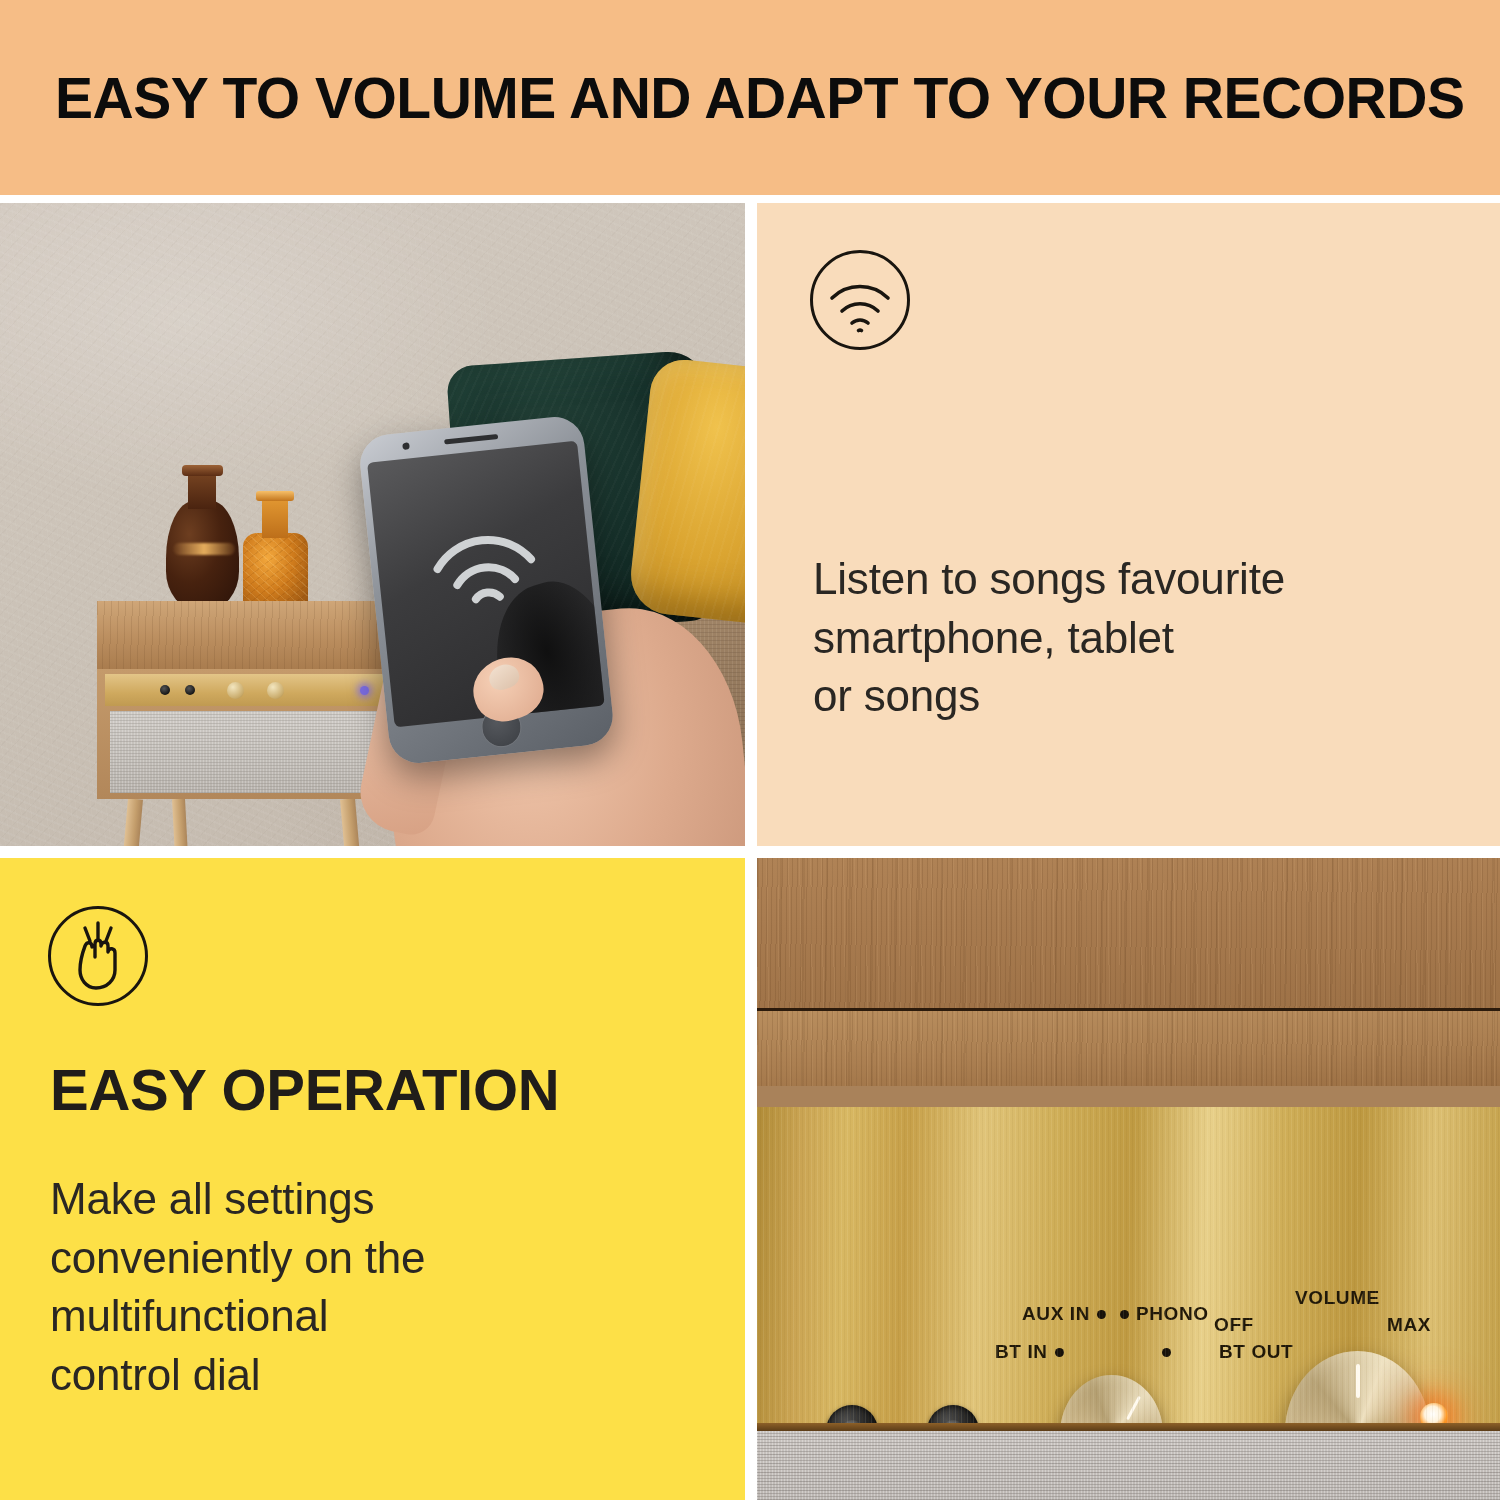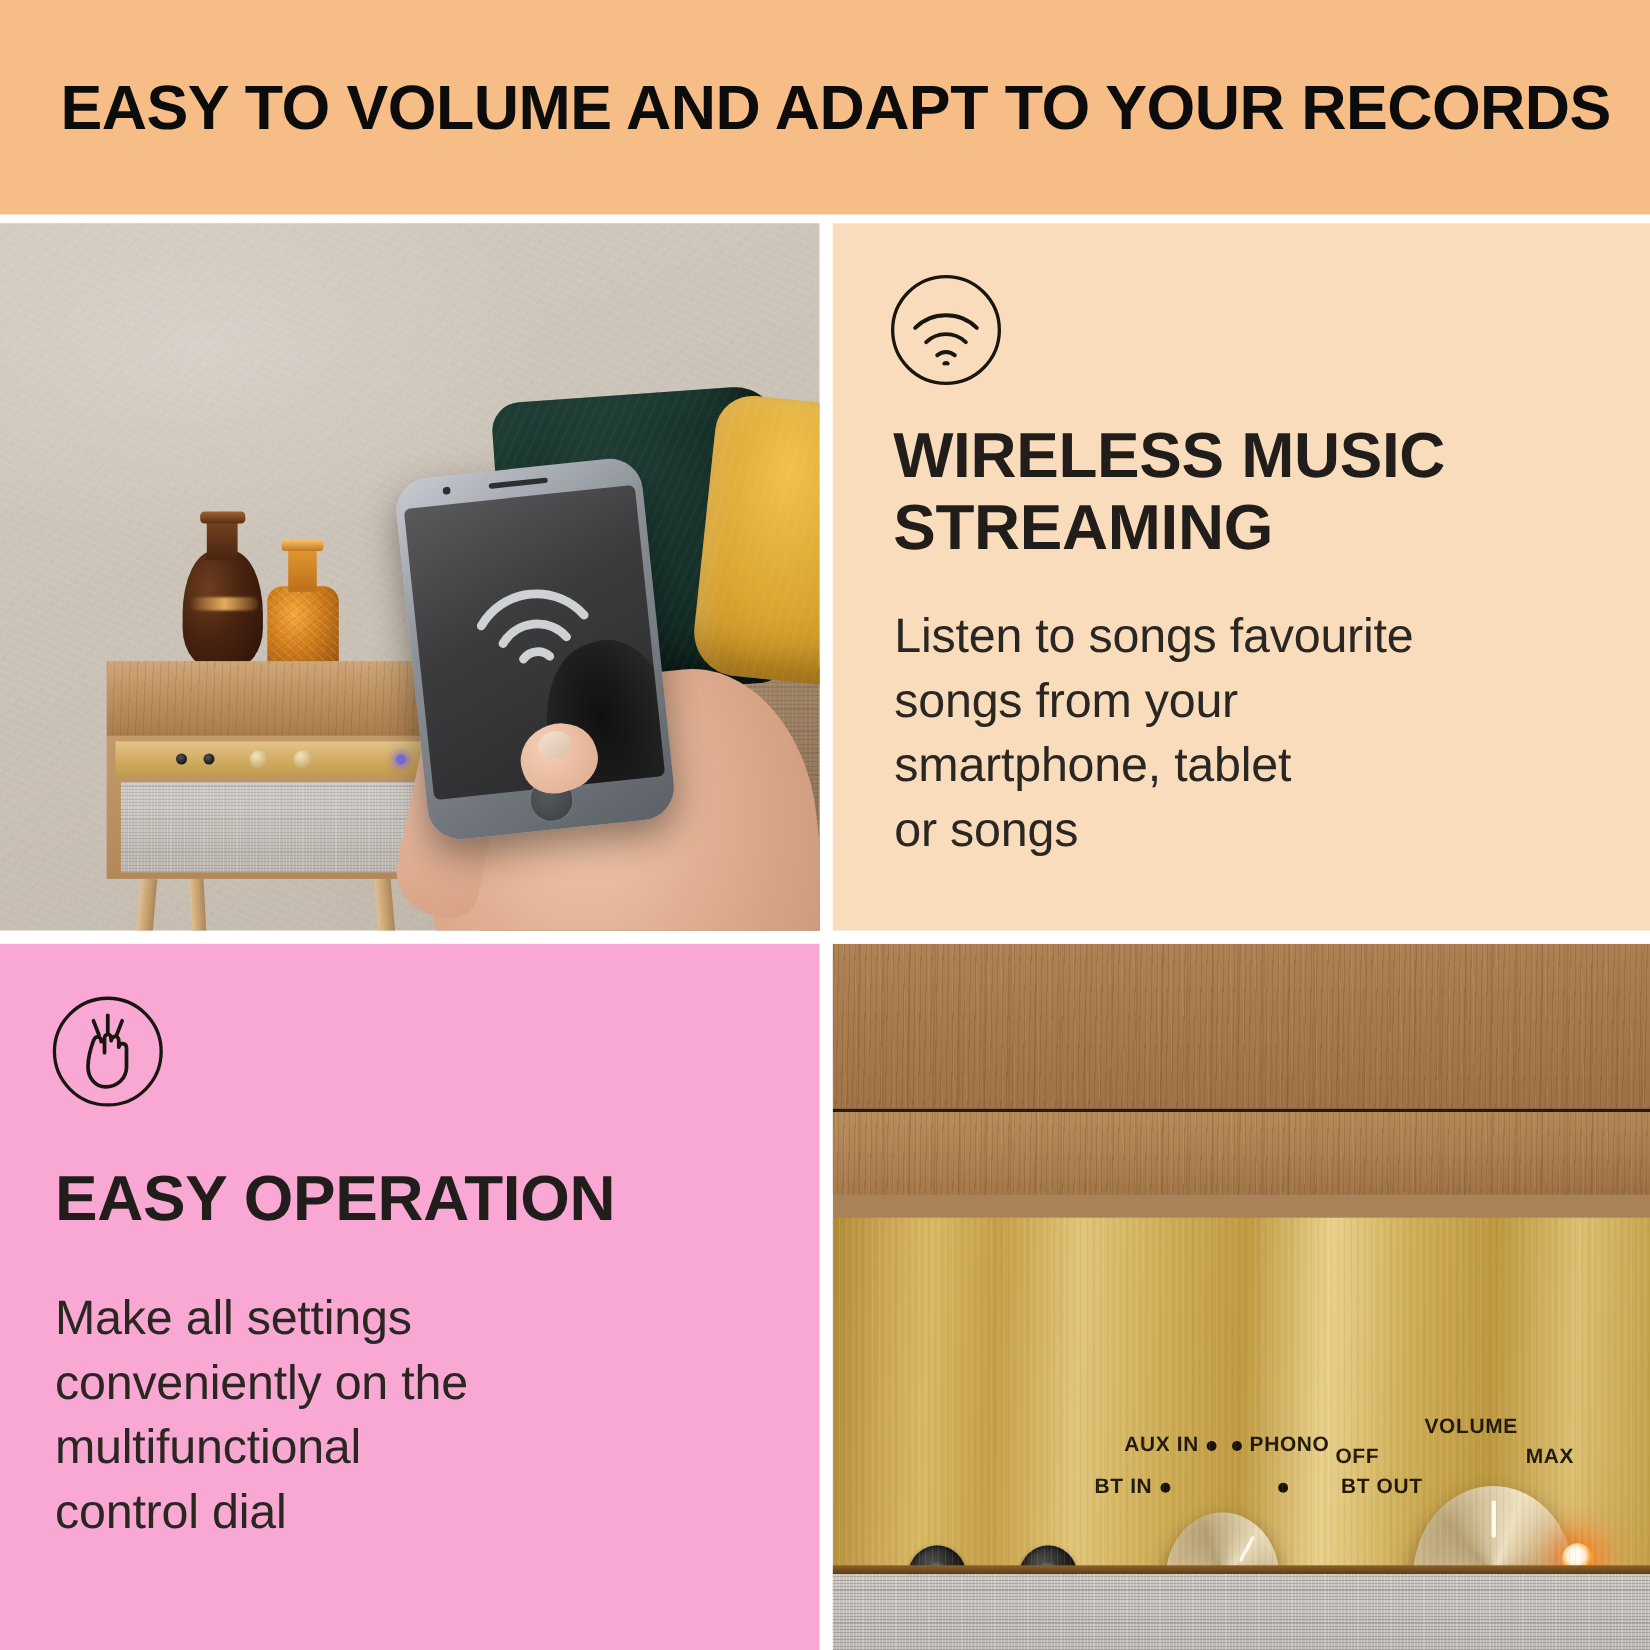--- a/index.html
+++ b/index.html
@@ -21,21 +21,21 @@
     margin-left:55px;
     font-size:57px; font-weight:bold; letter-spacing:-0.5px;
     color:#0c0c0c; white-space:nowrap;
     font-family:"Liberation Sans", sans-serif;
   }
 
   
   .quad { position:absolute; overflow:hidden; }
   .q-tl { left:0;    top:203px;  width:745px; height:643px; }
   .q-tr { left:757px; top:203px;  width:743px; height:643px; background:#f9dcbb; }
-  .q-bl { left:0;    top:858px;  width:745px; height:642px; background:#f9a8d4; }
+  .q-bl { left:0;    top:858px;  width:745px; height:642px; background:#fde047; }
   .q-br { left:757px; top:858px;  width:743px; height:642px; }
 
   
   .icon-circle {
     position:absolute;
     width:100px; height:100px; border-radius:50%;
     border:3.5px solid #19150f;
   }
   .q-tr .icon-circle { left:53px; top:47px; }
   .q-bl .icon-circle { left:48px; top:48px; }
@@ -435,27 +435,22 @@
     <div class="icon-circle">
       <svg width="94" height="94" viewBox="0 0 94 94" style="display:block">
         <g fill="none" stroke="#19150f" stroke-width="3.6" stroke-linecap="round">
           <path d="M19 45 A 40 40 0 0 1 75 45"></path>
           <path d="M29 58 A 26 26 0 0 1 65 58"></path>
           <path d="M39 70 A 12 12 0 0 1 55 70"></path>
           <path d="M45.5 77.5 A 3.2 3.2 0 0 1 48.5 77.5"></path>
         </g>
       </svg>
     </div>
-    <div class="panel-heading">
-      <div>WIRELESS MUSIC</div>
-      <div>STREAMING</div>
-    </div>
     <div class="panel-body">
       <div>Listen to songs favourite</div>
-      <div>songs from your</div>
       <div>smartphone, tablet</div>
       <div>or songs</div>
     </div>
   </div>
 
   <div class="quad q-bl">
     <div class="icon-circle">
       <svg width="94" height="94" viewBox="0 0 94 94" style="display:block">
         <g fill="none" stroke="#19150f" stroke-width="3.4" stroke-linecap="round" stroke-linejoin="round">
           <path d="M47 14 L47 30"></path>

